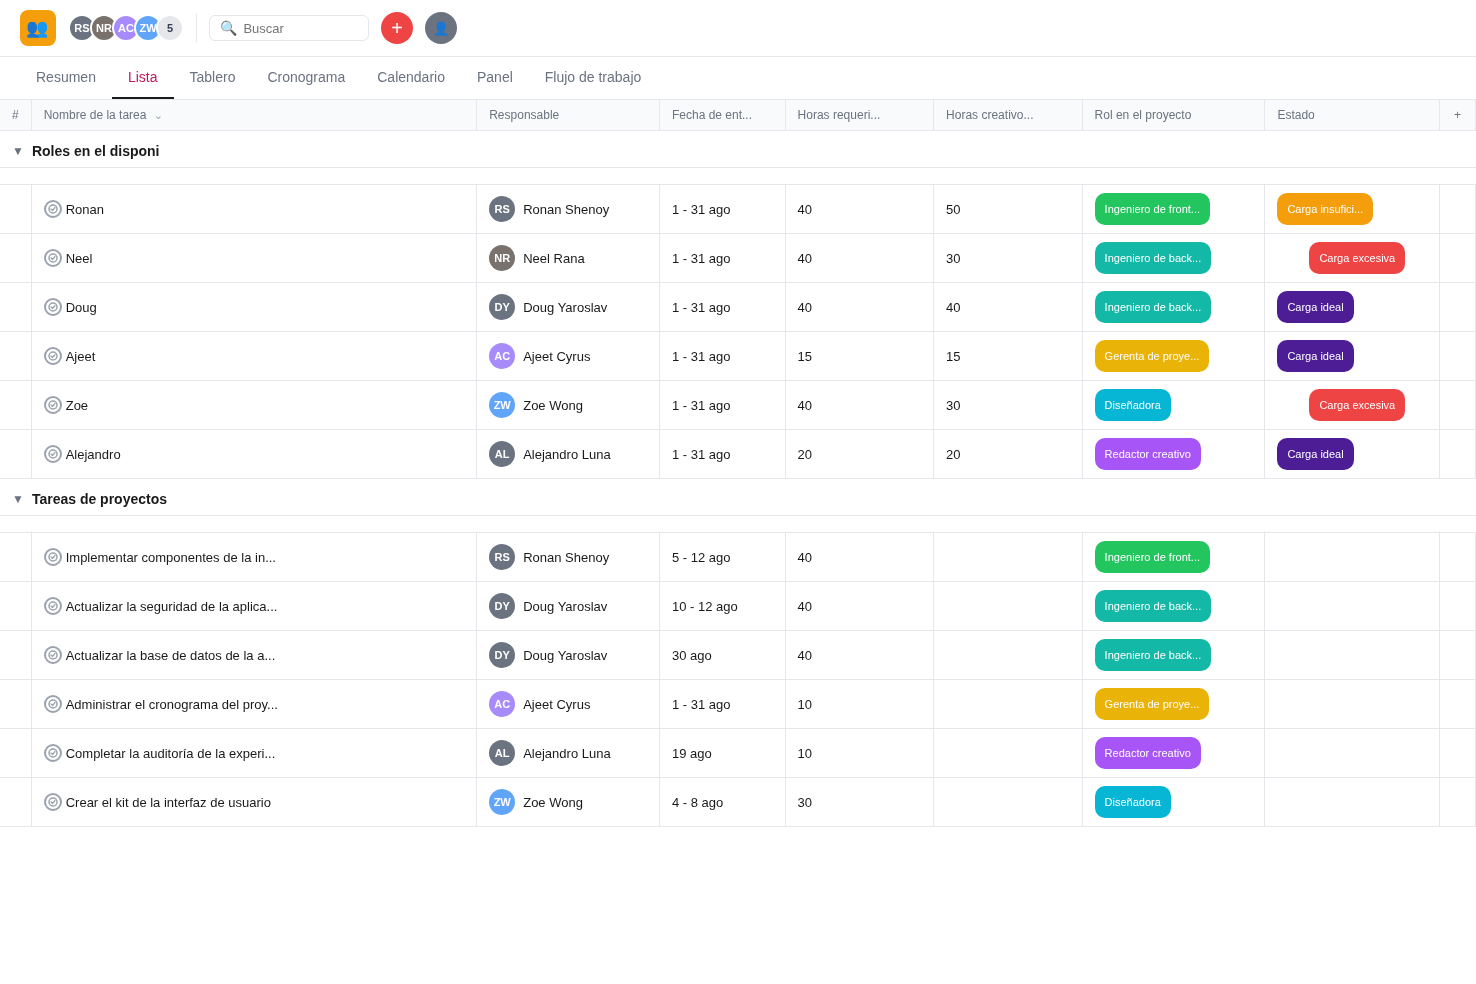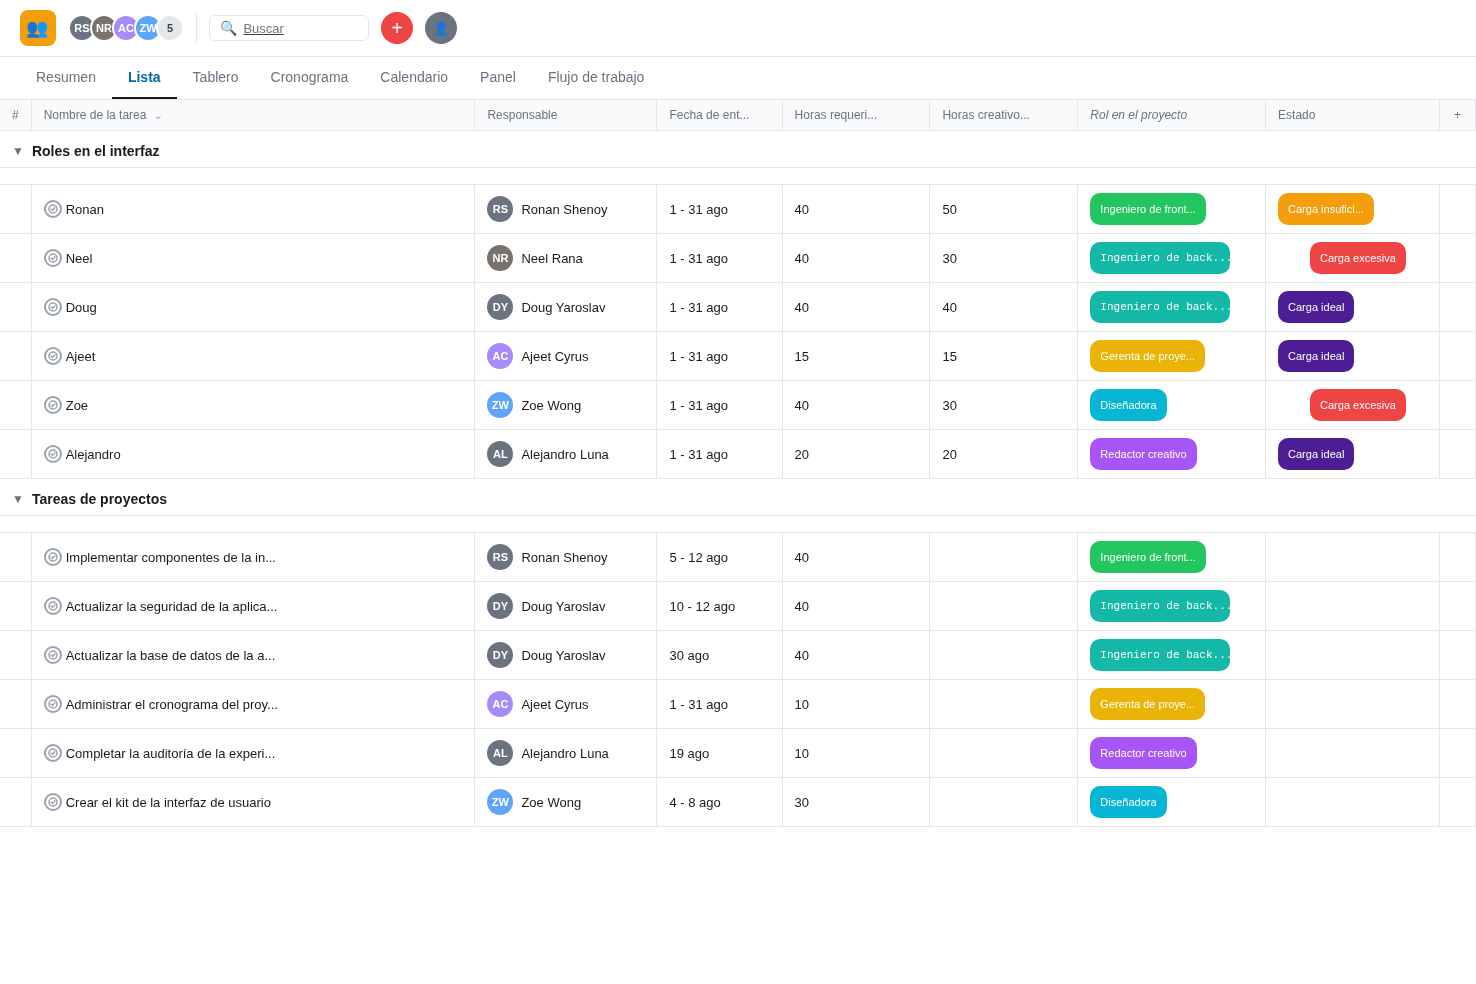--- a/index.html
+++ b/index.html
@@ -56,21 +56,21 @@
       border: 2px solid #fff;
     }
     .divider-v { width: 1px; height: 28px; background: #e5e7eb; }
     .search-box {
       display: flex; align-items: center;
       border: 1px solid #e5e7eb; border-radius: 6px;
       padding: 4px 10px; gap: 6px;
       width: 160px;
     }
     .search-icon { color: #9ca3af; font-size: 14px; }
-    .search-input { border: none; outline: none; font-size: 13px; width: 100%; color: #374151; text-decoration: underline; }
+    .search-input { border: none; outline: none; font-size: 13px; width: 100%; color: #374151; }
     .add-btn {
       width: 32px; height: 32px;
       background: #ef4444;
       border-radius: 50%;
       border: none; cursor: pointer;
       color: white; font-size: 20px;
       display: flex; align-items: center; justify-content: center;
     }
     .user-avatar {
       width: 32px; height: 32px;
@@ -90,23 +90,23 @@
     }
     .nav-tab {
       padding: 12px 16px;
       font-size: 14px;
       color: #6b7280;
       cursor: pointer;
       border-bottom: 2px solid transparent;
       white-space: nowrap;
     }
     .nav-tab.active {
-      color: #0369a1;
+      color: #be185d;
       border-bottom: 2px solid #1a1a1a;
-      font-weight: 700;
+      font-weight: 400;
     }
 
     
     .table-container { overflow-x: auto; }
     table {
       width: 100%;
       border-collapse: collapse;
     }
     thead th {
       background: #f9fafb;
@@ -118,21 +118,21 @@
       font-weight: 500;
       white-space: nowrap;
       text-align: left;
     }
     thead th:first-child { width: 28px; }
     thead th.task-name { min-width: 390px; }
     thead th.responsible { min-width: 160px; }
     thead th.fecha { min-width: 110px; }
     thead th.horas-req { min-width: 130px; }
     thead th.horas-disp { min-width: 130px; }
-    thead th.rol { min-width: 160px; font-style: italic; }
+    thead th.rol { min-width: 160px; }
     thead th.estado { min-width: 140px; }
     thead th.add-col { width: 36px; text-align: center; }
 
     tbody tr {
       border-bottom: 1px solid #e5e7eb;
     }
     tbody td {
       padding: 8px 12px;
       border-right: 1px solid #e5e7eb;
       vertical-align: middle;
@@ -190,21 +190,21 @@
       padding: 10px 10px;
       border-radius: 10px;
       font-size: 11px;
       font-weight: 500;
       white-space: nowrap;
       max-width: 140px;
       overflow: hidden;
       text-overflow: ellipsis;
     }
     .badge-green { background: #22c55e; color: #fff; }
-    .badge-teal { background: #14b8a6; color: #fff; font-family: Liberation Mono, monospace; }
+    .badge-teal { background: #14b8a6; color: #fff; }
     .badge-yellow { background: #eab308; color: #fff; }
     .badge-cyan { background: #06b6d4; color: #fff; }
     .badge-purple { background: #a855f7; color: #fff; }
 
     .badge-carga-insuf { background: #f59e0b; color: #fff; }
     .badge-carga-exc { background: #ef4444; color: #fff; margin-left: 32px; }
     .badge-carga-ideal { background: #4c1d95; color: #fff; }
 
     .row-num { color: #9ca3af; font-size: 12px; }
   </style>
@@ -257,21 +257,21 @@
         <th class="rol"><span>Rol en el proyecto</span></th>
         <th class="estado"><span>Estado</span></th>
         <th class="add-col"><span>+</span></th>
       </tr>
     </thead>
     <tbody id="table-body">
     <tr class="section-row">
     <td colspan="9">
       <div class="section-title">
         <span class="chevron-icon">▼</span>
-        <span>Roles en el interfaz</span>
+        <span>Roles en el disponi</span>
       </div>
     </td>
   </tr>
         <tr>
           <td colspan="9" style="height:4px;border:none;"></td>
         </tr>
         <tr>
       <td class="row-num"></td>
       <td>
         <div class="task-name-cell">

